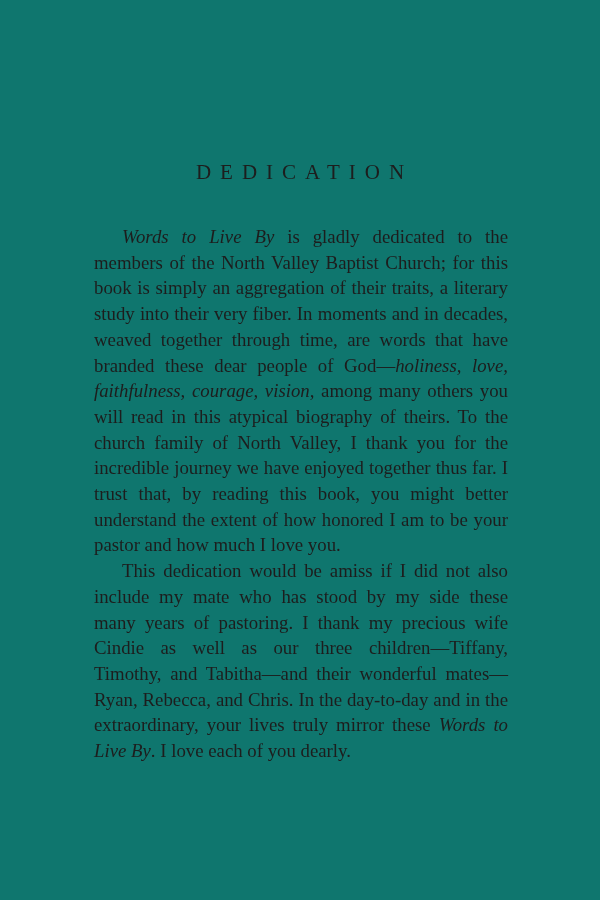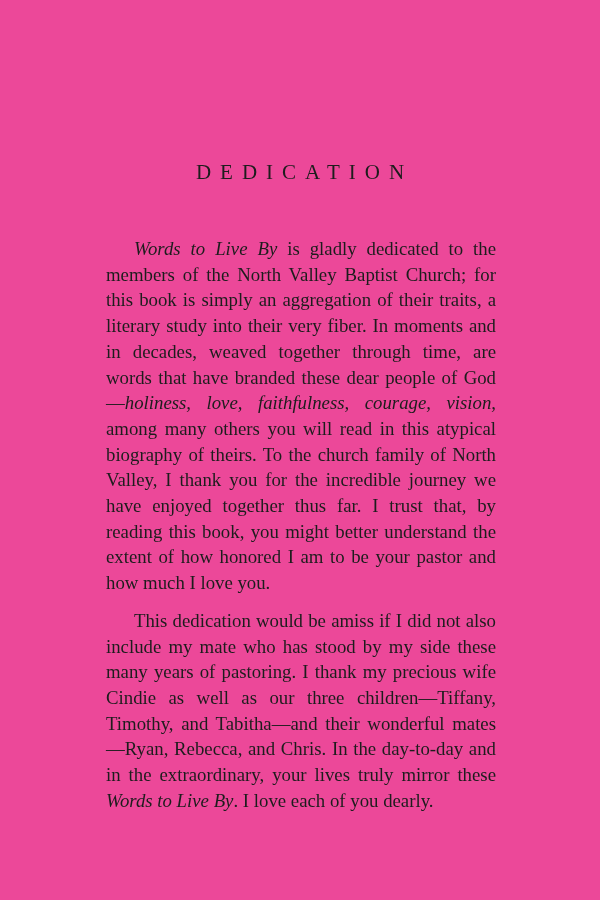--- a/index.html
+++ b/index.html
@@ -4,21 +4,21 @@
 <style>
   html, body {
     margin: 0;
     padding: 0;
     background: #ffffff;
   }
   .book-page {
     position: relative;
     width: 600px;
     height: 900px;
-    background: #ec4899;
+    background: #0f766e;
     color: #1d1d1d;
     font-family: "Liberation Serif", "DejaVu Serif", serif;
     overflow: hidden;
   }
   .title {
     position: absolute;
     top: 160px;
     left: 0;
     width: 100%;
     margin: 0;
@@ -33,21 +33,21 @@
     position: absolute;
     left: 94px;
     top: 224px;
     width: 414px;
     font-size: 18.8px;
     line-height: 25.7px;
     text-align: justify;
     color: #1d1d1d;
   }
   .para {
-    margin: 12px;
+    margin: 0;
     text-indent: 28px;
   }
   .para em, .body-text em {
     font-style: italic;
   }
   .signature {
     margin: 22px 0 0 0;
     text-indent: 0;
     text-align: left;
     font-size: 18.8px;

